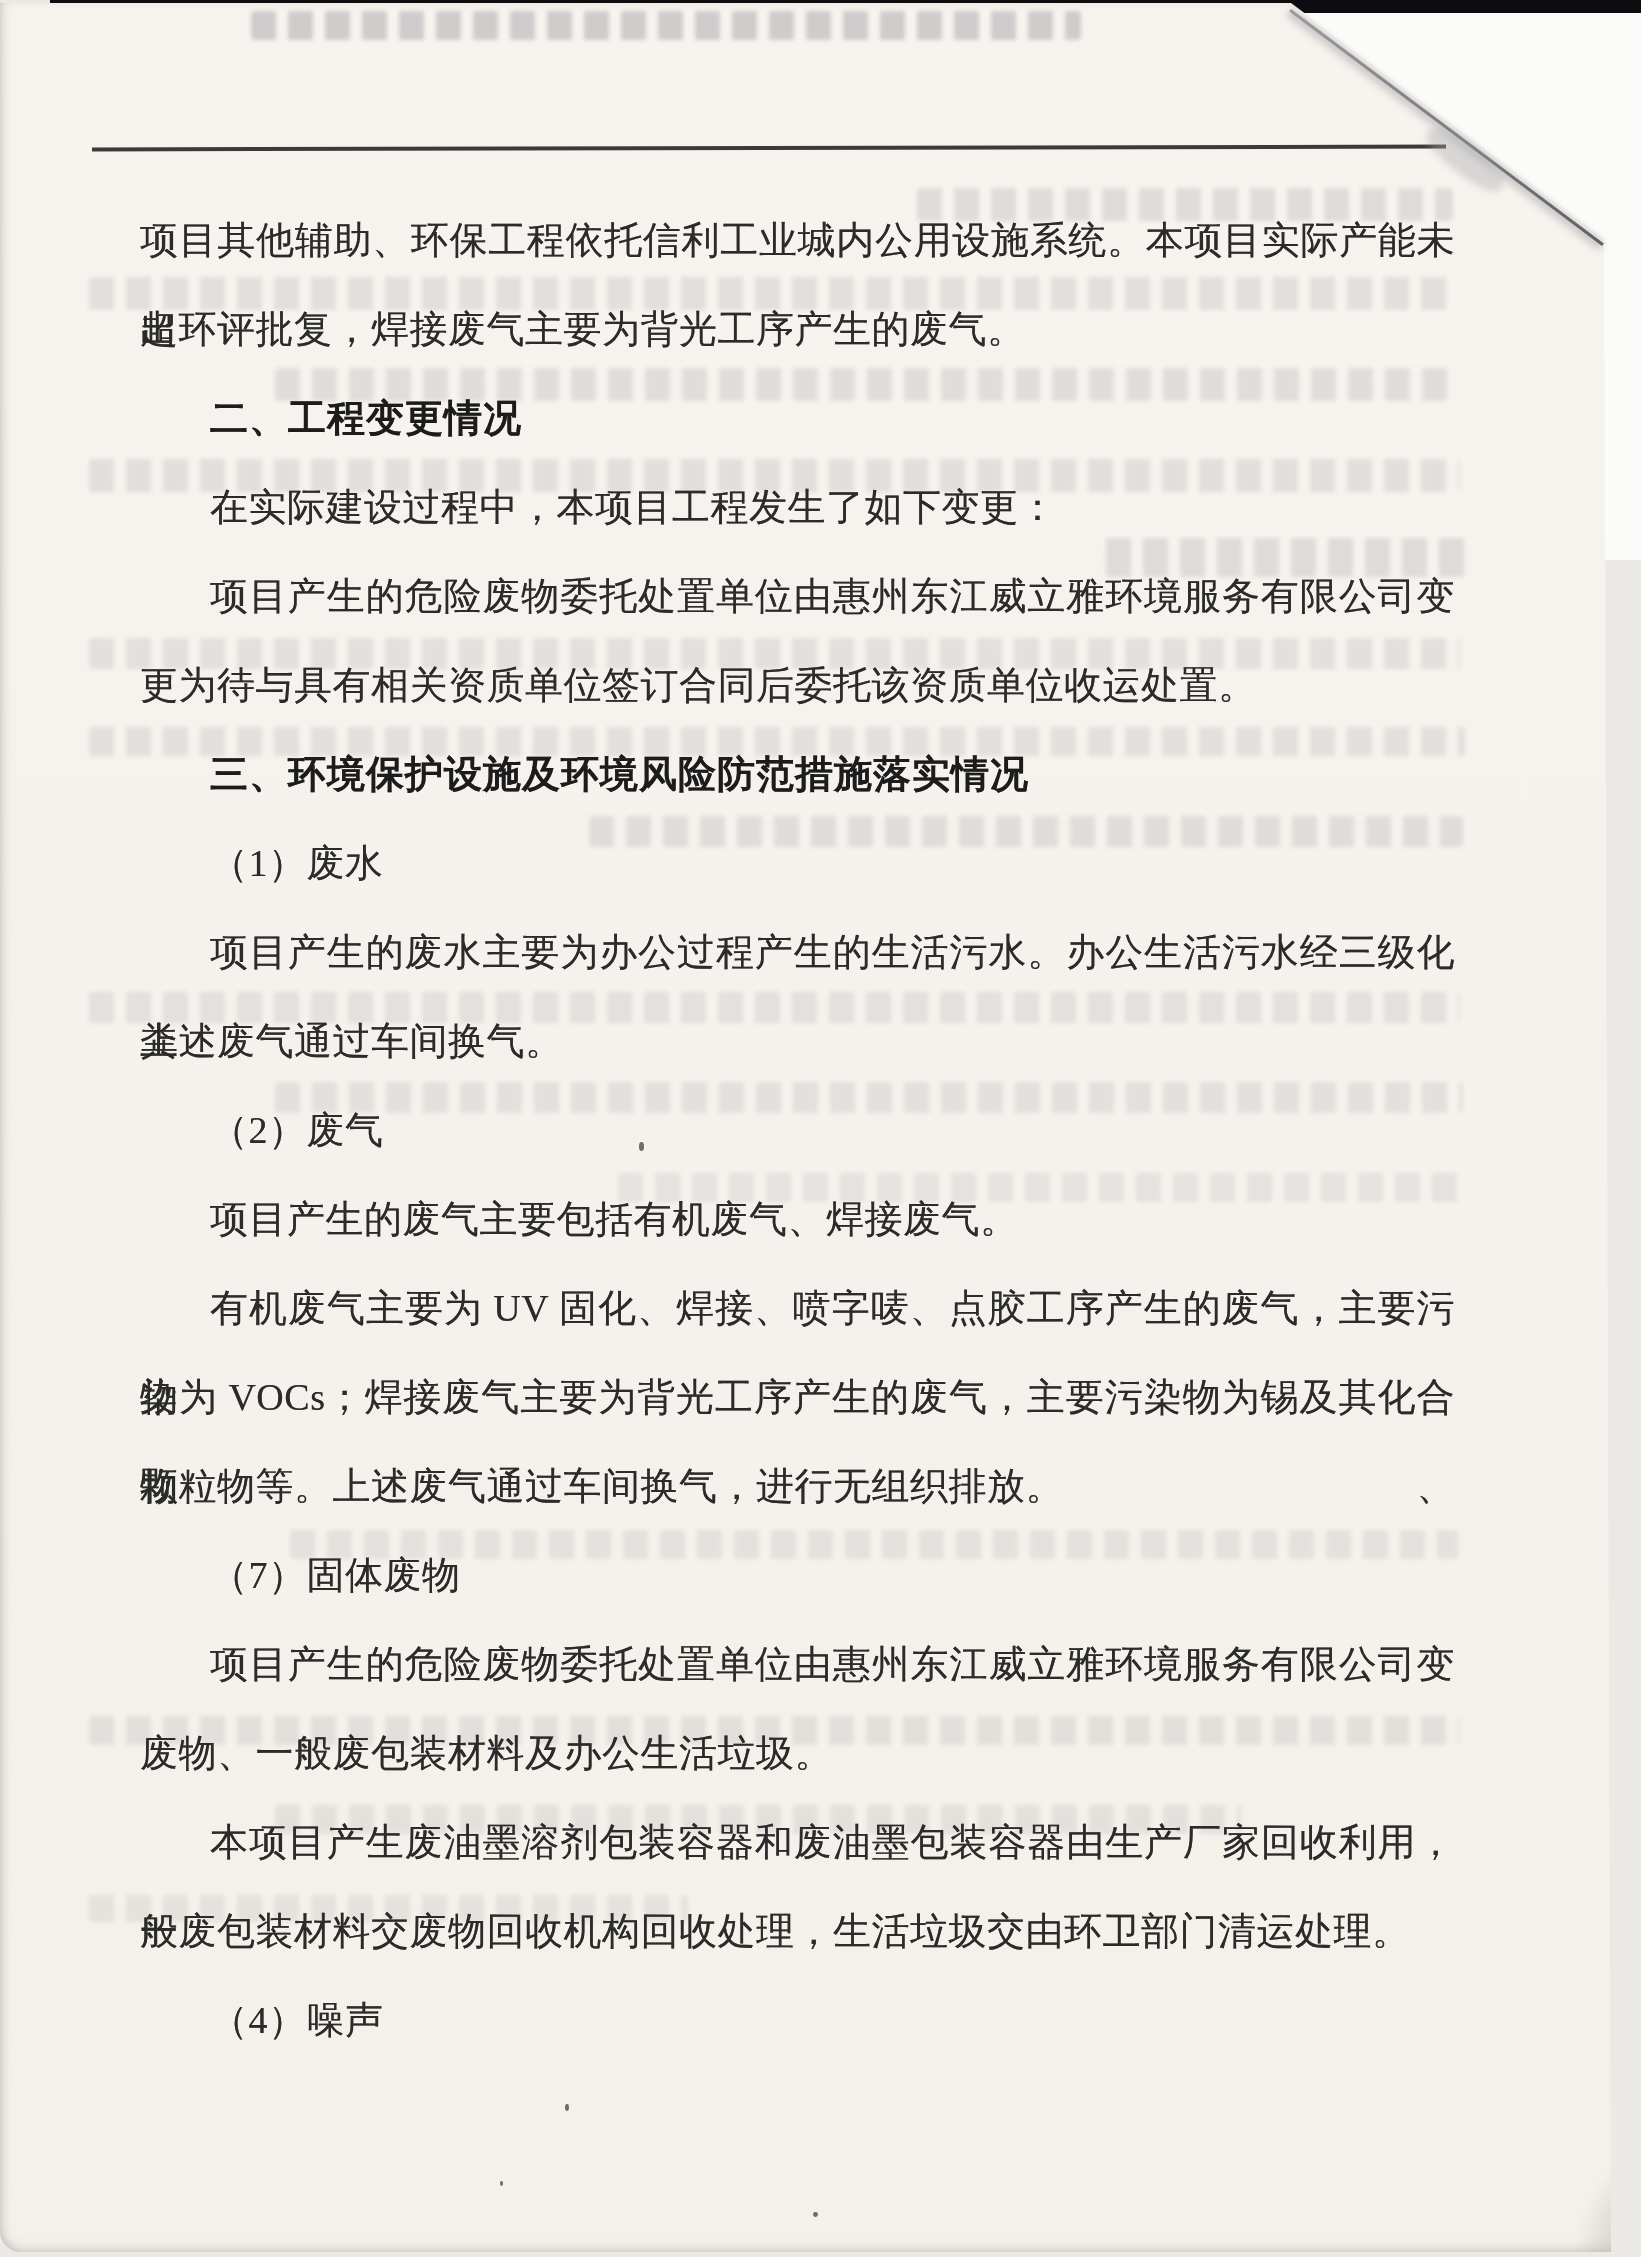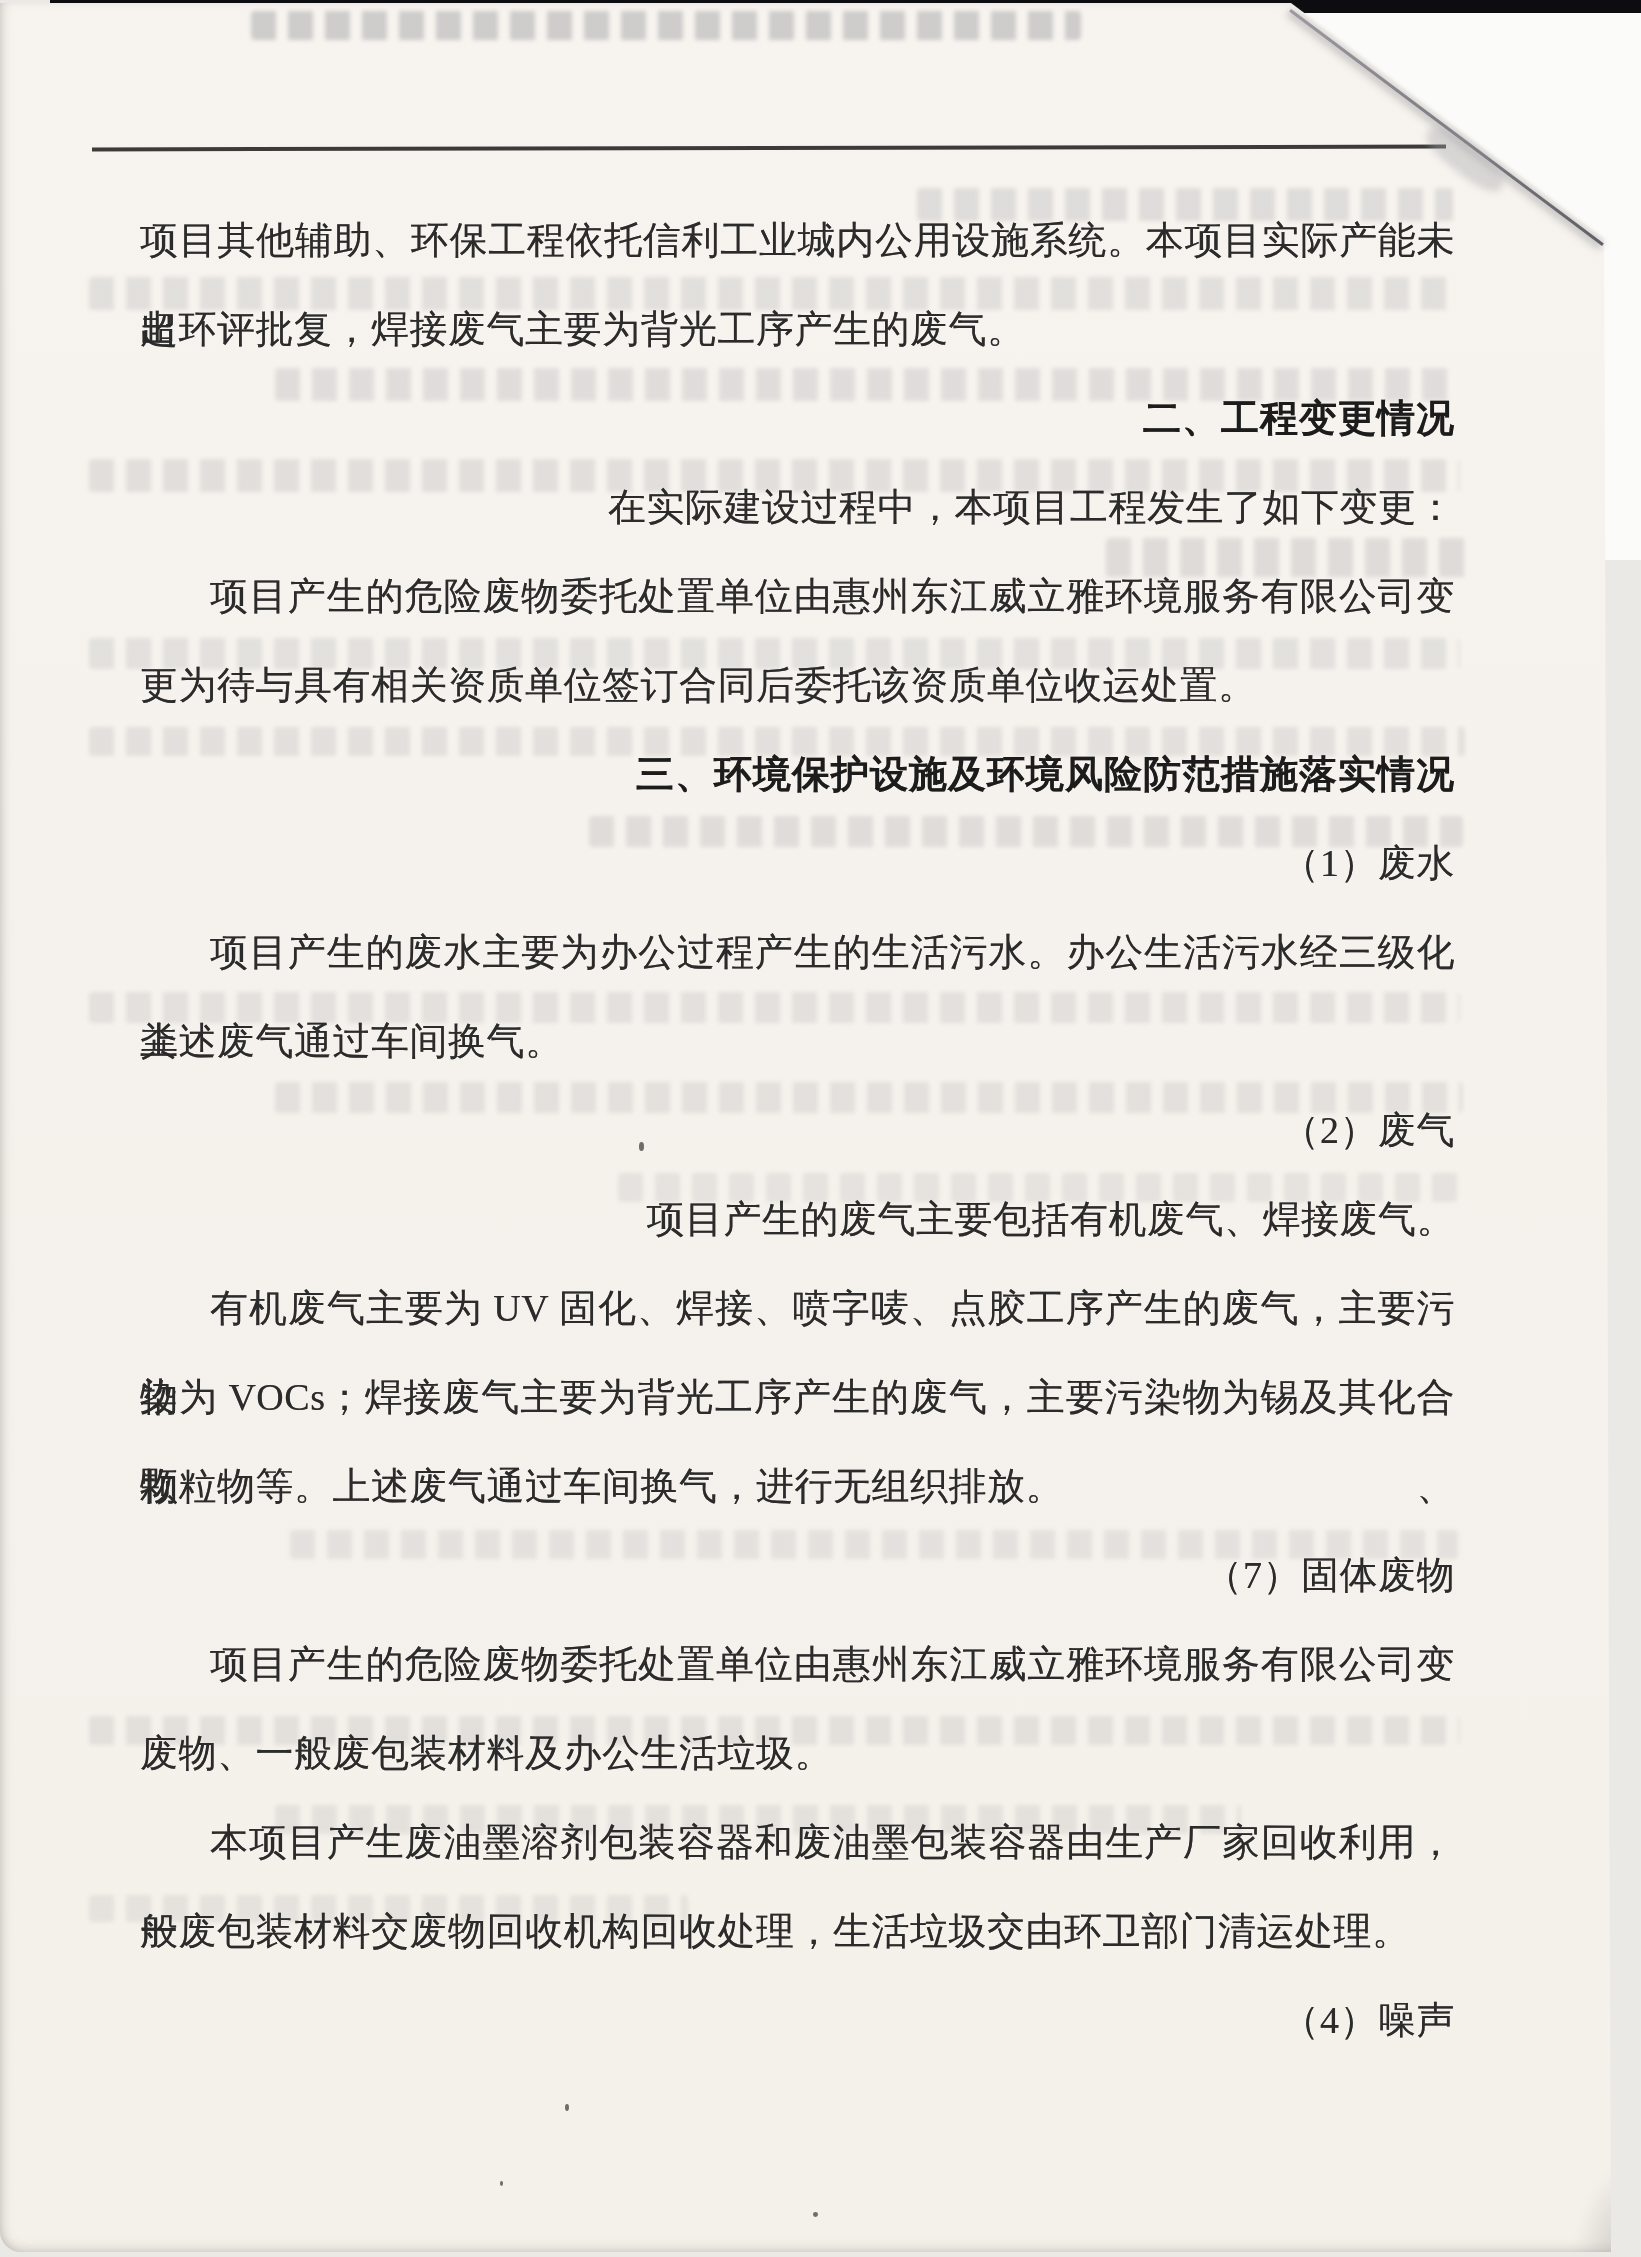--- a/index.html
+++ b/index.html
@@ -51,21 +51,21 @@
   }
   
   .textblock{
     position:absolute;left:140px;top:193px;width:1315px;
     font-size:38px;line-height:89px;color:#2b2b2b;
     letter-spacing:0.5px;
     text-shadow:0 0 0.6px rgba(20,20,20,.55);
     white-space:nowrap;
   }
   .line{height:89px;}
-  .line.indent,.line.heading{text-indent:70px;text-align:right;}
+  .line.indent,.line.heading{text-indent:70px;}
   .line.heading{font-weight:700;color:#1c1c1c;letter-spacing:1px;}
   .line.fill{white-space:normal;text-align:justify;text-align-last:justify;}
   
   .ghost{
     position:absolute;height:31px;
     background:repeating-linear-gradient(90deg,rgba(85,88,100,.9) 0 25px,rgba(85,88,100,0) 25px 37px);
     filter:blur(2.1px);
     border-radius:3.9px;
     pointer-events:none;
   }

